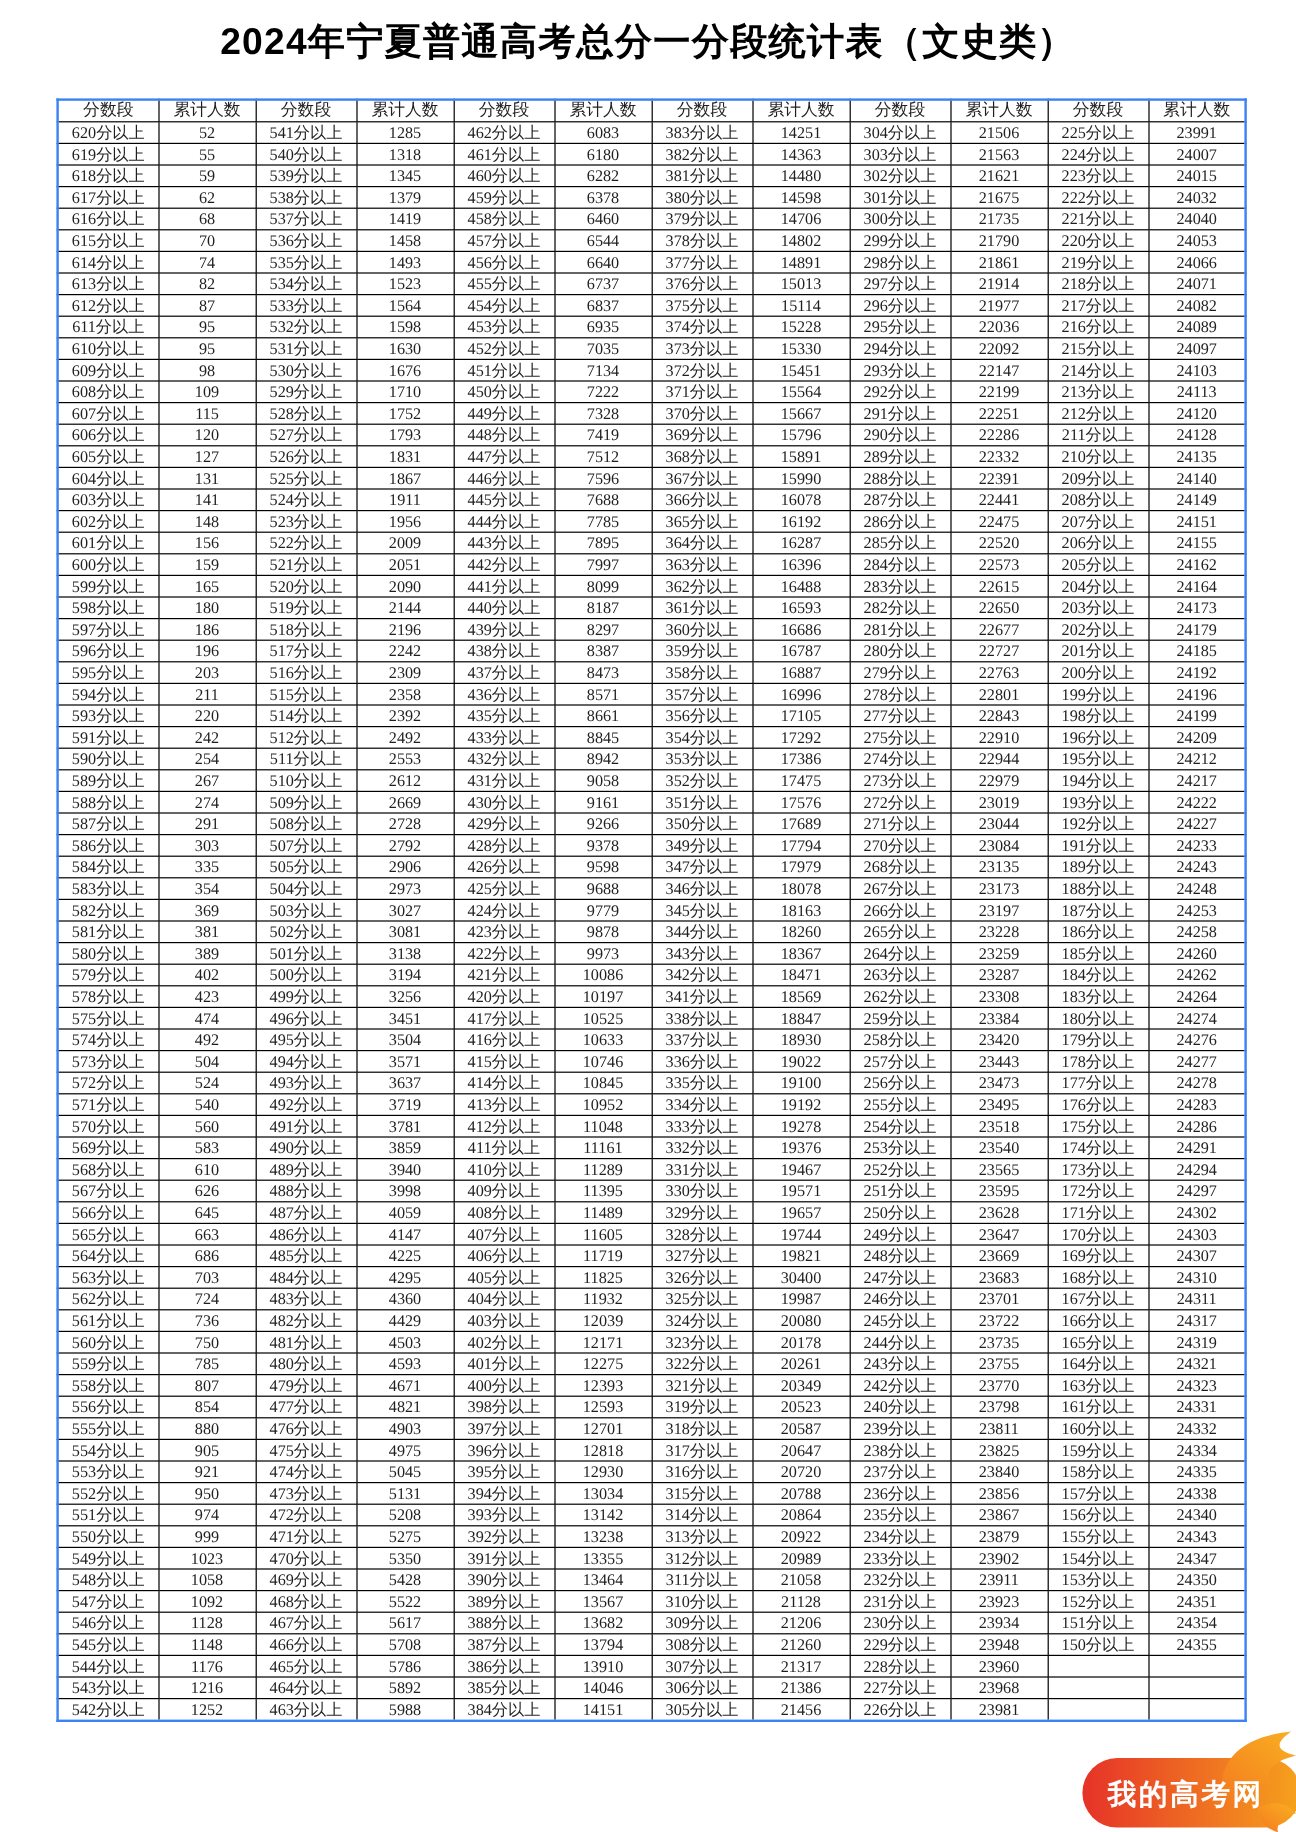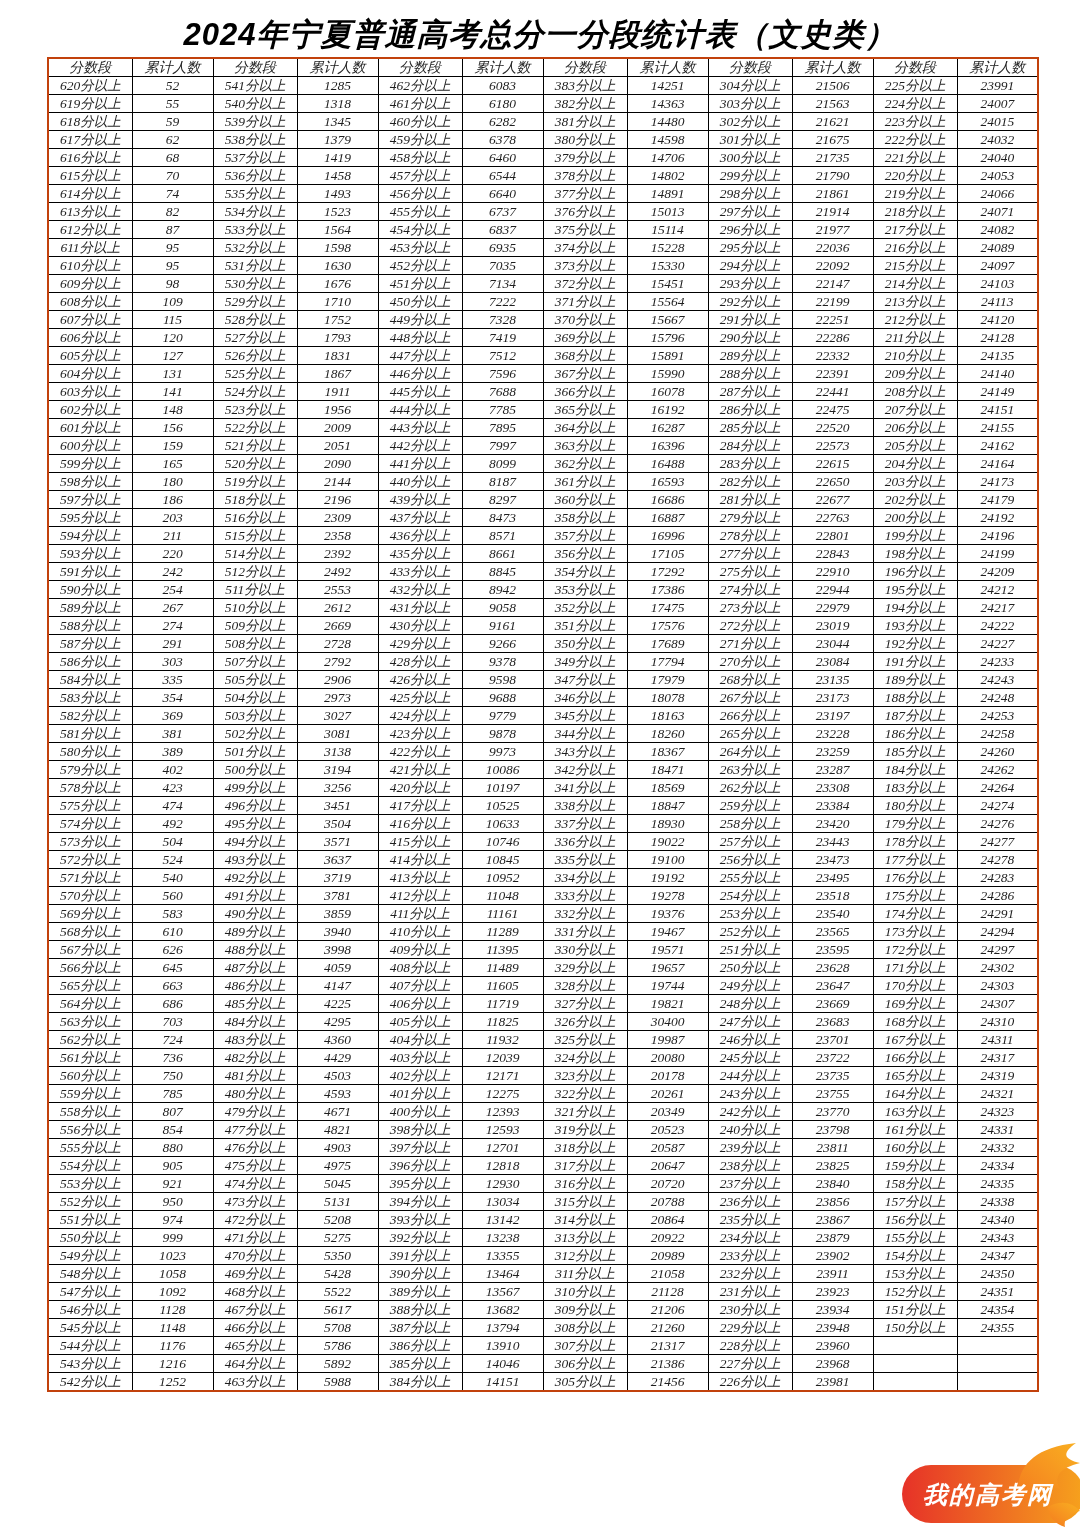--- a/index.html
+++ b/index.html
@@ -1,29 +1,29 @@
 <!DOCTYPE html>
 <html lang="zh"><head>
 <meta charset="utf-8">
 <style>
   html,body{margin:0;padding:0;background:#ffffff;}
   #stage{
     position:relative;width:1080px;height:1527px;background:#ffffff;
-    overflow:hidden;font-family:"Liberation Serif", serif;color:#1a1a1a;font-style:italic;
+    overflow:hidden;font-family:"Liberation Serif", serif;color:#1a1a1a;
   }
   #page-title{
     position:absolute;top:14px;left:0;width:1080px;text-align:center;
     font-family:"Liberation Sans", sans-serif;
     font-size:31px;font-weight:bold;letter-spacing:1px;color:#000;
     margin:0;
   }
   table#score-table{
-    position:absolute;left:47px;top:57px;width:992px;
+    position:absolute;left:47px;top:82px;width:992px;
     border-collapse:collapse;table-layout:fixed;
-    border:2px solid #c2410c;
+    border:2px solid #3b82f6;
   }
   #score-table col.c-score{width:84px;}
   #score-table col.c-count{width:81px;}
   #score-table th,#score-table td{
     border:1px solid #000;
     height:17px;line-height:17px;
     padding:0;margin:0;
     text-align:center;vertical-align:middle;
     font-size:13.5px;font-weight:normal;
     white-space:nowrap;overflow:hidden;
@@ -404,20 +404,34 @@
           <td>439分以上</td>
           <td>8297</td>
           <td>360分以上</td>
           <td>16686</td>
           <td>281分以上</td>
           <td>22677</td>
           <td>202分以上</td>
           <td>24179</td>
         </tr>
         <tr>
+          <td>596分以上</td>
+          <td>196</td>
+          <td>517分以上</td>
+          <td>2242</td>
+          <td>438分以上</td>
+          <td>8387</td>
+          <td>359分以上</td>
+          <td>16787</td>
+          <td>280分以上</td>
+          <td>22727</td>
+          <td>201分以上</td>
+          <td>24185</td>
+        </tr>
+        <tr>
           <td>595分以上</td>
           <td>203</td>
           <td>516分以上</td>
           <td>2309</td>
           <td>437分以上</td>
           <td>8473</td>
           <td>358分以上</td>
           <td>16887</td>
           <td>279分以上</td>
           <td>22763</td>

